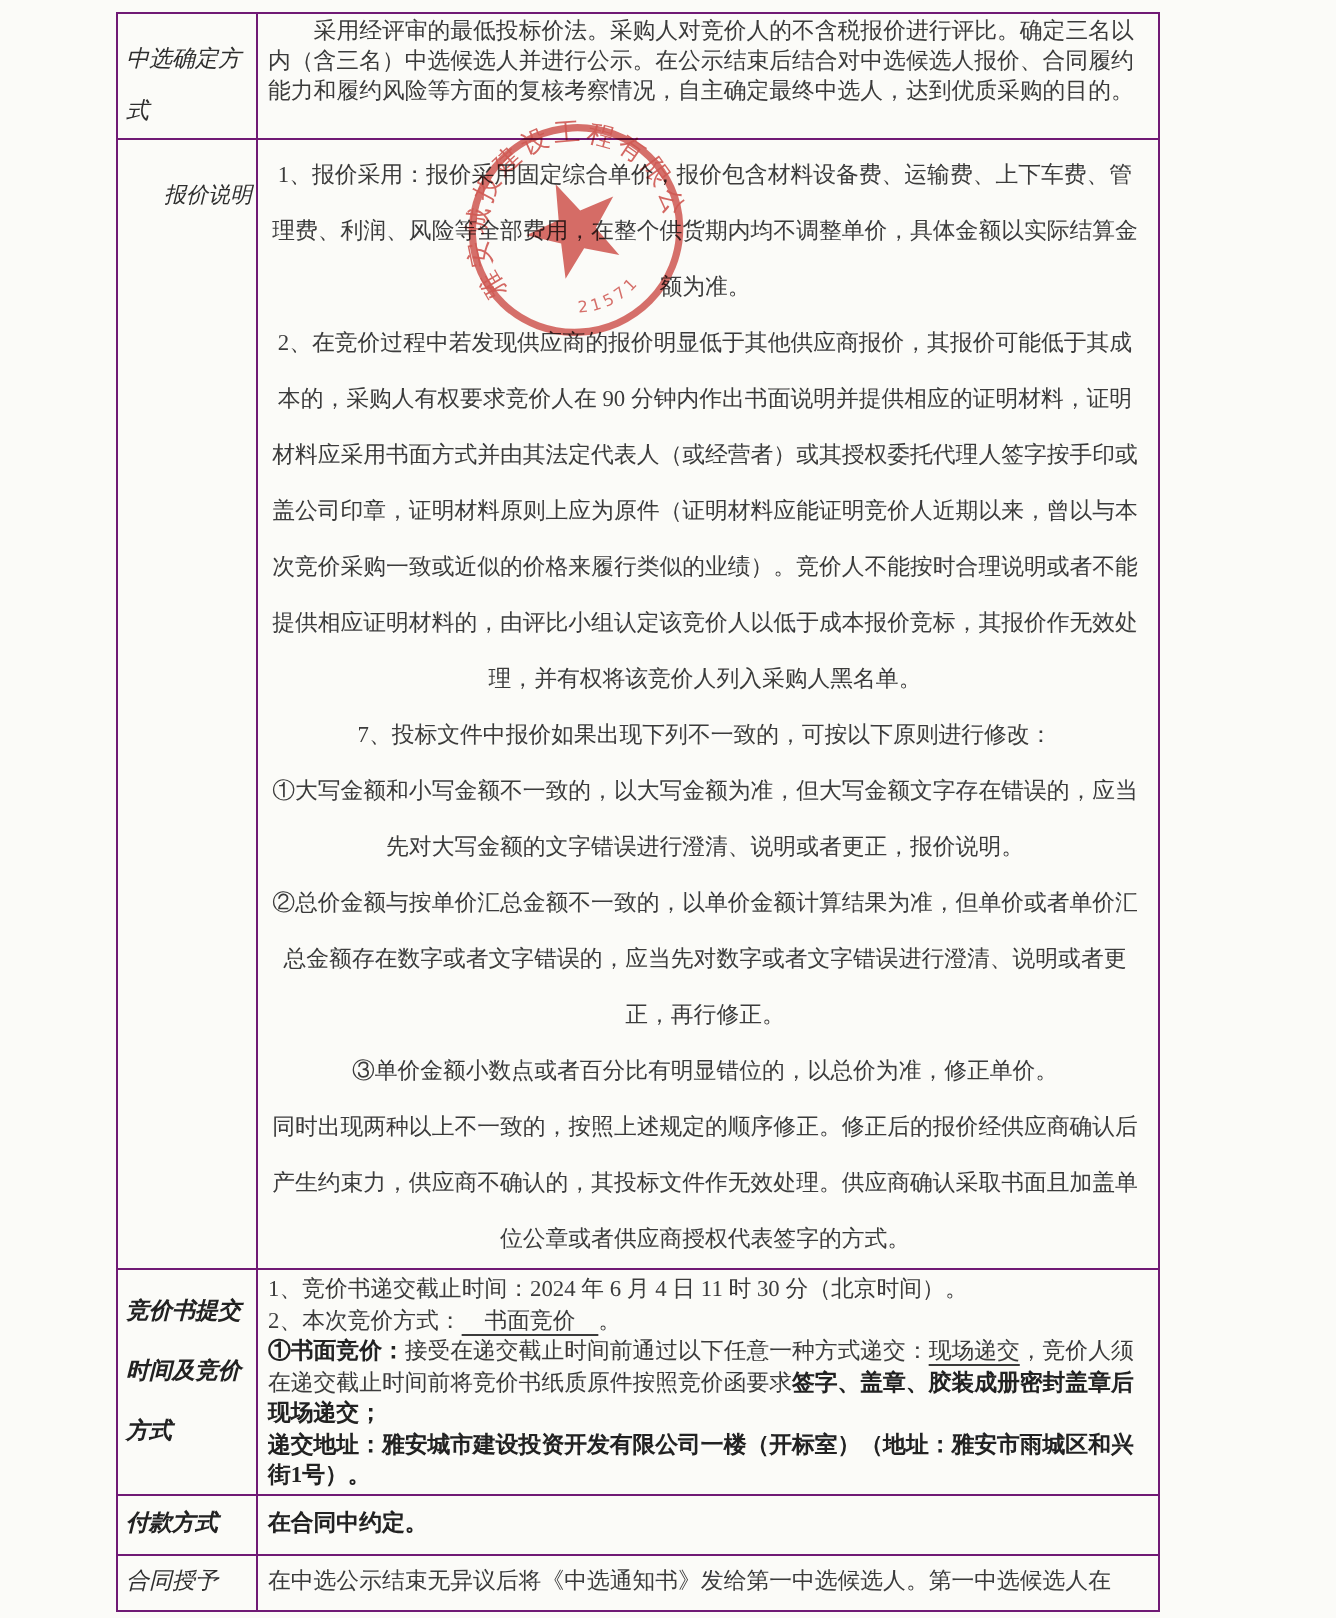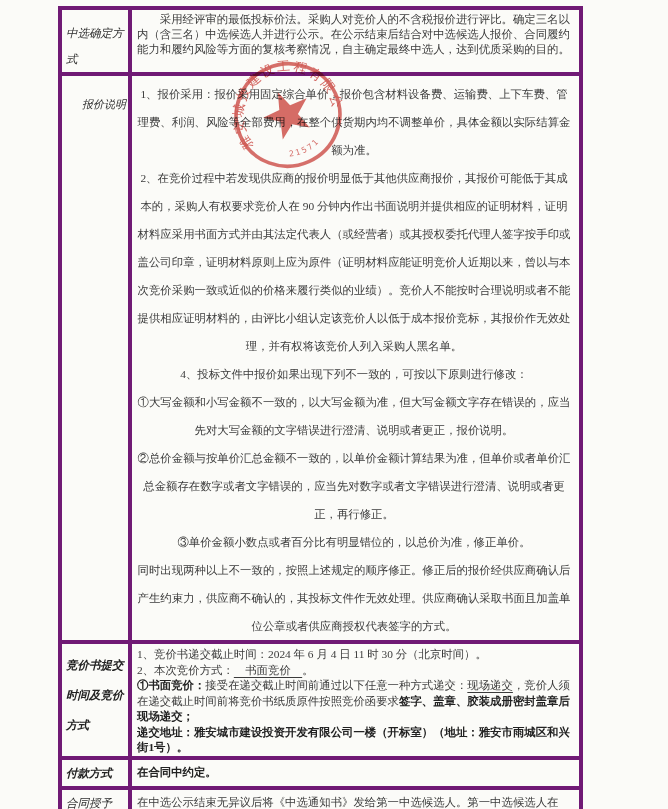--- a/index.html
+++ b/index.html
@@ -10,21 +10,21 @@
     color:#3b3b3b;
     position:relative;
   }
   .doc-table{
     border-collapse:collapse;
     table-layout:fixed;
     width:521px;
     margin:6px 0 0 58px;
   }
   .doc-table td{
-    border:4px solid #701a75;
+    border:1px solid #701a75;
     vertical-align:top;
     box-sizing:border-box;
     overflow:hidden;
   }
   col.c-label{width:70px;}
   col.c-content{width:451px;}
 
   td.label{
     font-size:11.5px;
     color:#2e2e2e;
@@ -98,21 +98,21 @@
     <td class="cell">
       <p>采用经评审的最低投标价法。采购人对竞价人的不含税报价进行评比。确定三名以内（含三名）中选候选人并进行公示。在公示结束后结合对中选候选人报价、合同履约能力和履约风险等方面的复核考察情况，自主确定最终中选人，达到优质采购的目的。</p>
     </td>
   </tr>
 
   <tr class="r2">
     <td class="label">报价说明</td>
     <td class="cell">
       <p>1、报价采用：报价采用固定综合单价，报价包含材料设备费、运输费、上下车费、管理费、利润、风险等全部费用，在整个供货期内均不调整单价，具体金额以实际结算金额为准。</p>
       <p>2、在竞价过程中若发现供应商的报价明显低于其他供应商报价，其报价可能低于其成本的，采购人有权要求竞价人在 90 分钟内作出书面说明并提供相应的证明材料，证明材料应采用书面方式并由其法定代表人（或经营者）或其授权委托代理人签字按手印或盖公司印章，证明材料原则上应为原件（证明材料应能证明竞价人近期以来，曾以与本次竞价采购一致或近似的价格来履行类似的业绩）。竞价人不能按时合理说明或者不能提供相应证明材料的，由评比小组认定该竞价人以低于成本报价竞标，其报价作无效处理，并有权将该竞价人列入采购人黑名单。</p>
-      <p>4、投标文件中报价如果出现下列不一致的，可按以下原则进行修改：</p>
+      <p>7、投标文件中报价如果出现下列不一致的，可按以下原则进行修改：</p>
       <p>①大写金额和小写金额不一致的，以大写金额为准，但大写金额文字存在错误的，应当先对大写金额的文字错误进行澄清、说明或者更正，报价说明。</p>
       <p>②总价金额与按单价汇总金额不一致的，以单价金额计算结果为准，但单价或者单价汇总金额存在数字或者文字错误的，应当先对数字或者文字错误进行澄清、说明或者更正，再行修正。</p>
       <p>③单价金额小数点或者百分比有明显错位的，以总价为准，修正单价。</p>
       <p>同时出现两种以上不一致的，按照上述规定的顺序修正。修正后的报价经供应商确认后产生约束力，供应商不确认的，其投标文件作无效处理。供应商确认采取书面且加盖单位公章或者供应商授权代表签字的方式。</p>
     </td>
   </tr>
 
   <tr class="r3">
     <td class="label">竞价书提交
 时间及竞价

